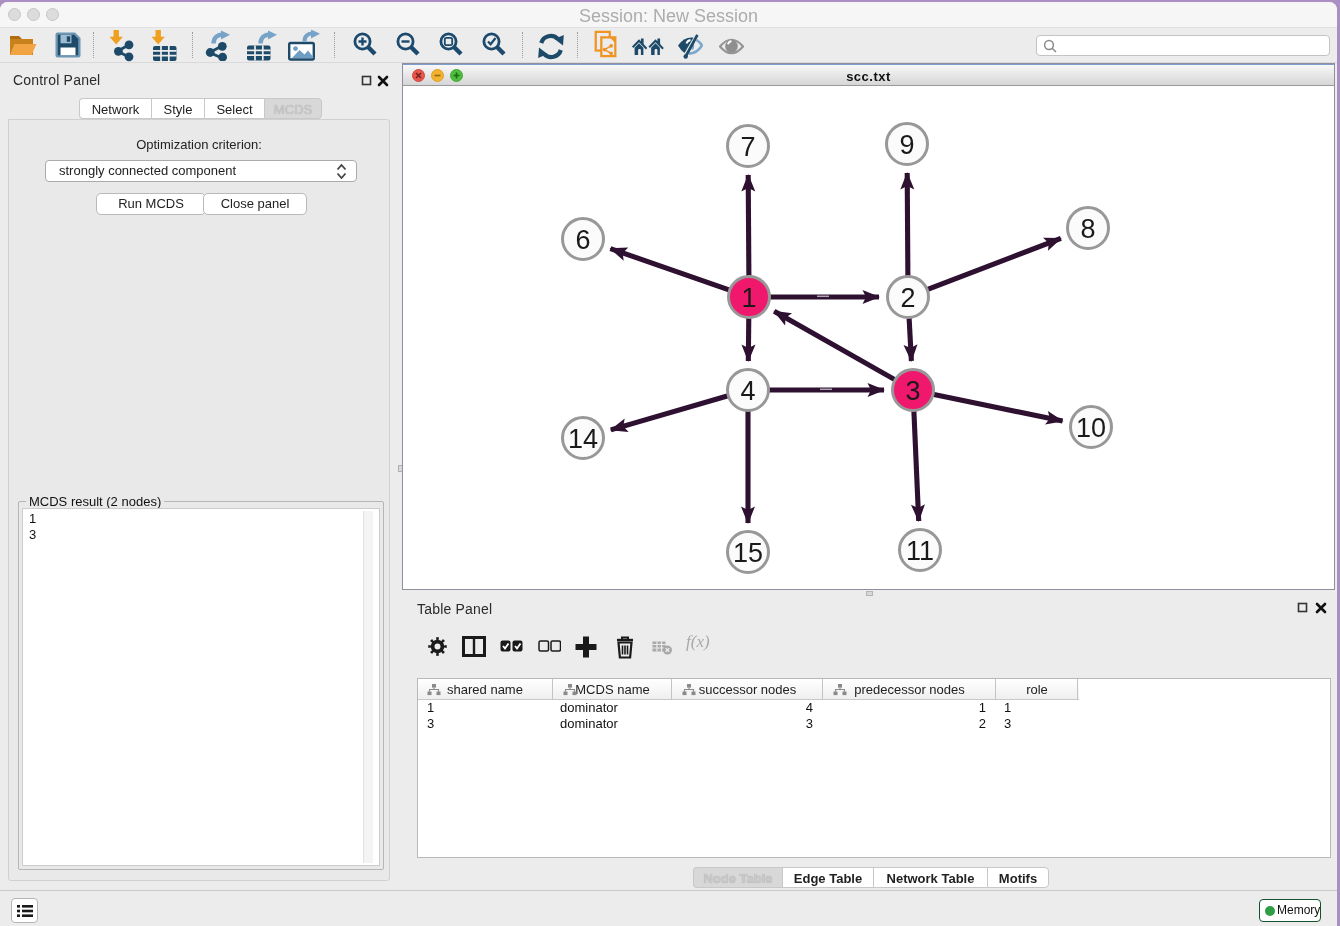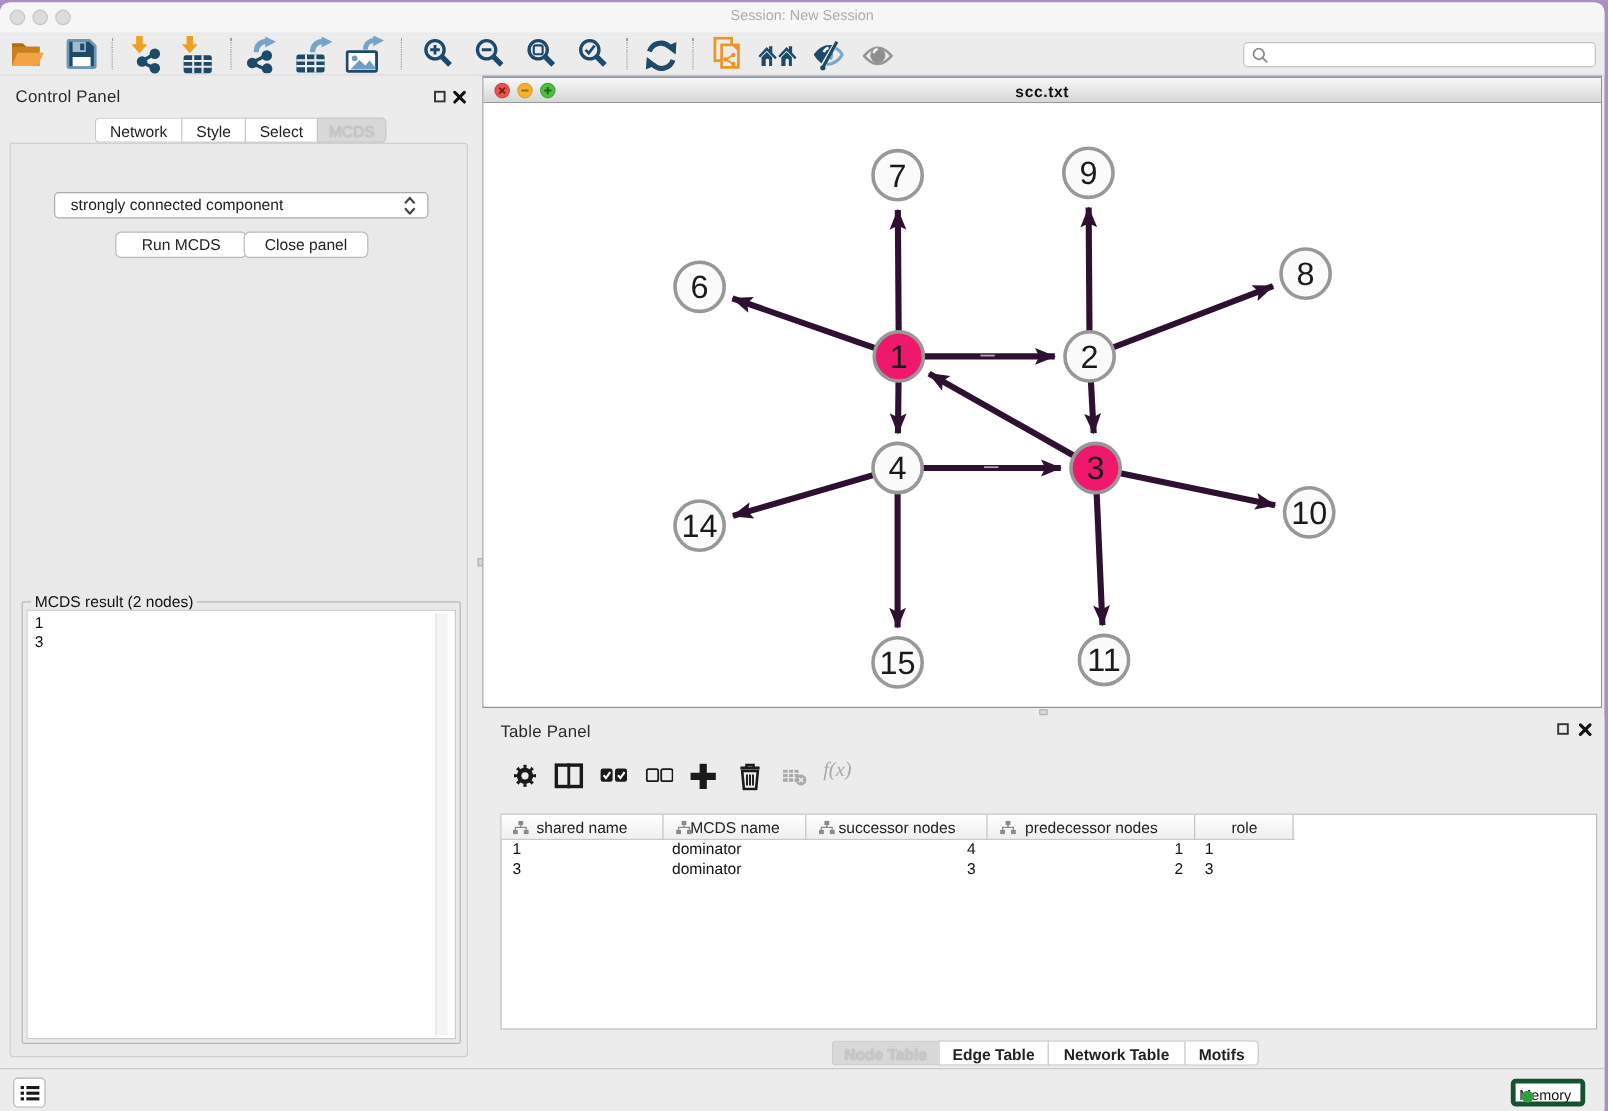--- a/index.html
+++ b/index.html
@@ -7,21 +7,21 @@
 body { background:#ab8fc3; font-family:"Liberation Sans", sans-serif; }
 #win { position:absolute; left:0; top:2px; width:1337px; height:924px;
   background:#ececec; border-radius:8px 8px 0 0; }
 
 #titlebar { position:absolute; left:0; top:0; width:100%; height:26px;
   background:#f6f6f6; border-radius:8px 8px 0 0; border-bottom:1px solid #e0e0e0; }
 .tlight { position:absolute; top:6px; width:13px; height:13px; border-radius:50%;
   background:#dcdcdc; border:1px solid #c6c6c6; }
 #titlebar .t1{left:8px} #titlebar .t2{left:27px} #titlebar .t3{left:46px}
 #wtitle { position:absolute; left:0; right:0; top:4px; text-align:center;
-  font-size:12px; color:#acacac; }
+  font-size:18px; color:#acacac; }
 
 #toolbar { position:absolute; left:0; top:26px; width:100%; height:35px;
   background:#ececec; border-bottom:1px solid #d9d9d9; }
 .tbi { position:absolute; top:3px; }
 .tsep { position:absolute; top:4px; height:26px; width:0;
   border-left:1px dotted #9a9a9a; }
 #search { position:absolute; left:1036px; top:7px; width:294px; height:21px;
   background:#fff; border:1px solid #c3c3c3; border-radius:4px; }
 
 #cpanel { position:absolute; left:0; top:61px; width:393px; height:827px; background:#ececec; }
@@ -77,22 +77,22 @@
 .trow { position:absolute; left:0; height:16px; font-size:13px; color:#111; }
 .td { position:absolute; top:0; }
 #tptabs { position:absolute; left:290px; top:269px; height:21px; font-size:13px;
   font-weight:bold; color:#222; }
 
 #statusbar { position:absolute; left:0; top:888px; width:100%; height:34px;
   background:#ececec; border-top:1px solid #c9c9c9; }
 #listbtn { position:absolute; left:11px; top:7px; width:27px; height:25px;
   background:#fff; border:1px solid #b5b5b5; border-radius:4px; }
 #membtn { position:absolute; right:16px; top:8px; width:62px; height:23px;
-  background:#fff; border:4px solid #14532d; border-radius:4px;
-  font-size:12px; color:#111; line-height:21px; padding-left:3px; }
+  background:#fff; border:1px solid #14532d; border-radius:4px;
+  font-size:12px; color:#111; line-height:21px; padding-left:17px; }
 #memdot { position:absolute; left:5px; top:6px; width:10px; height:10px;
   border-radius:50%; background:#2e9e44; }
 </style>
 </head>
 <body>
 <div id="win">
   <div id="titlebar">
     <div class="tlight t1"></div>
       <div class="tlight t2"></div>
       <div class="tlight t3"></div>
@@ -226,20 +226,21 @@
     <svg class="panico" style="left:377px;top:12px" width="12" height="12" viewBox="0 0 12 12">
       <path d="M2,2 L10,10 M10,2 L2,10" stroke="#111" stroke-width="2.6" stroke-linecap="round"></path>
     </svg>
     <div id="cptabs">
       <div class="tab first" style="width:72px">Network</div>
       <div class="tab" style="width:53px">Style</div>
       <div class="tab" style="width:60px">Select</div>
       <div class="tab last sel" style="width:58px">MCDS</div>
     </div>
     <div id="cpbody">
+      <div id="optlabel">Optimization criterion:</div>
       <div id="combo">strongly connected component
         <svg style="position:absolute;right:9px;top:3px" width="11" height="15" viewBox="0 0 11 15">
           <path d="M1.5,5.5 L5.5,1 L9.5,5.5 M1.5,9.5 L5.5,14 L9.5,9.5" fill="none" stroke="#444" stroke-width="1.8"></path>
         </svg>
       </div>
       <div class="btn" style="left:87px;width:110px">Run MCDS</div>
       <div class="btn" style="left:194px;width:104px">Close panel</div>
       <div id="groupbox">
         <div id="grouptitle">MCDS result (2 nodes)</div>
         <div id="mcdslist">1<br>3<div id="mcdsscroll"></div></div>

